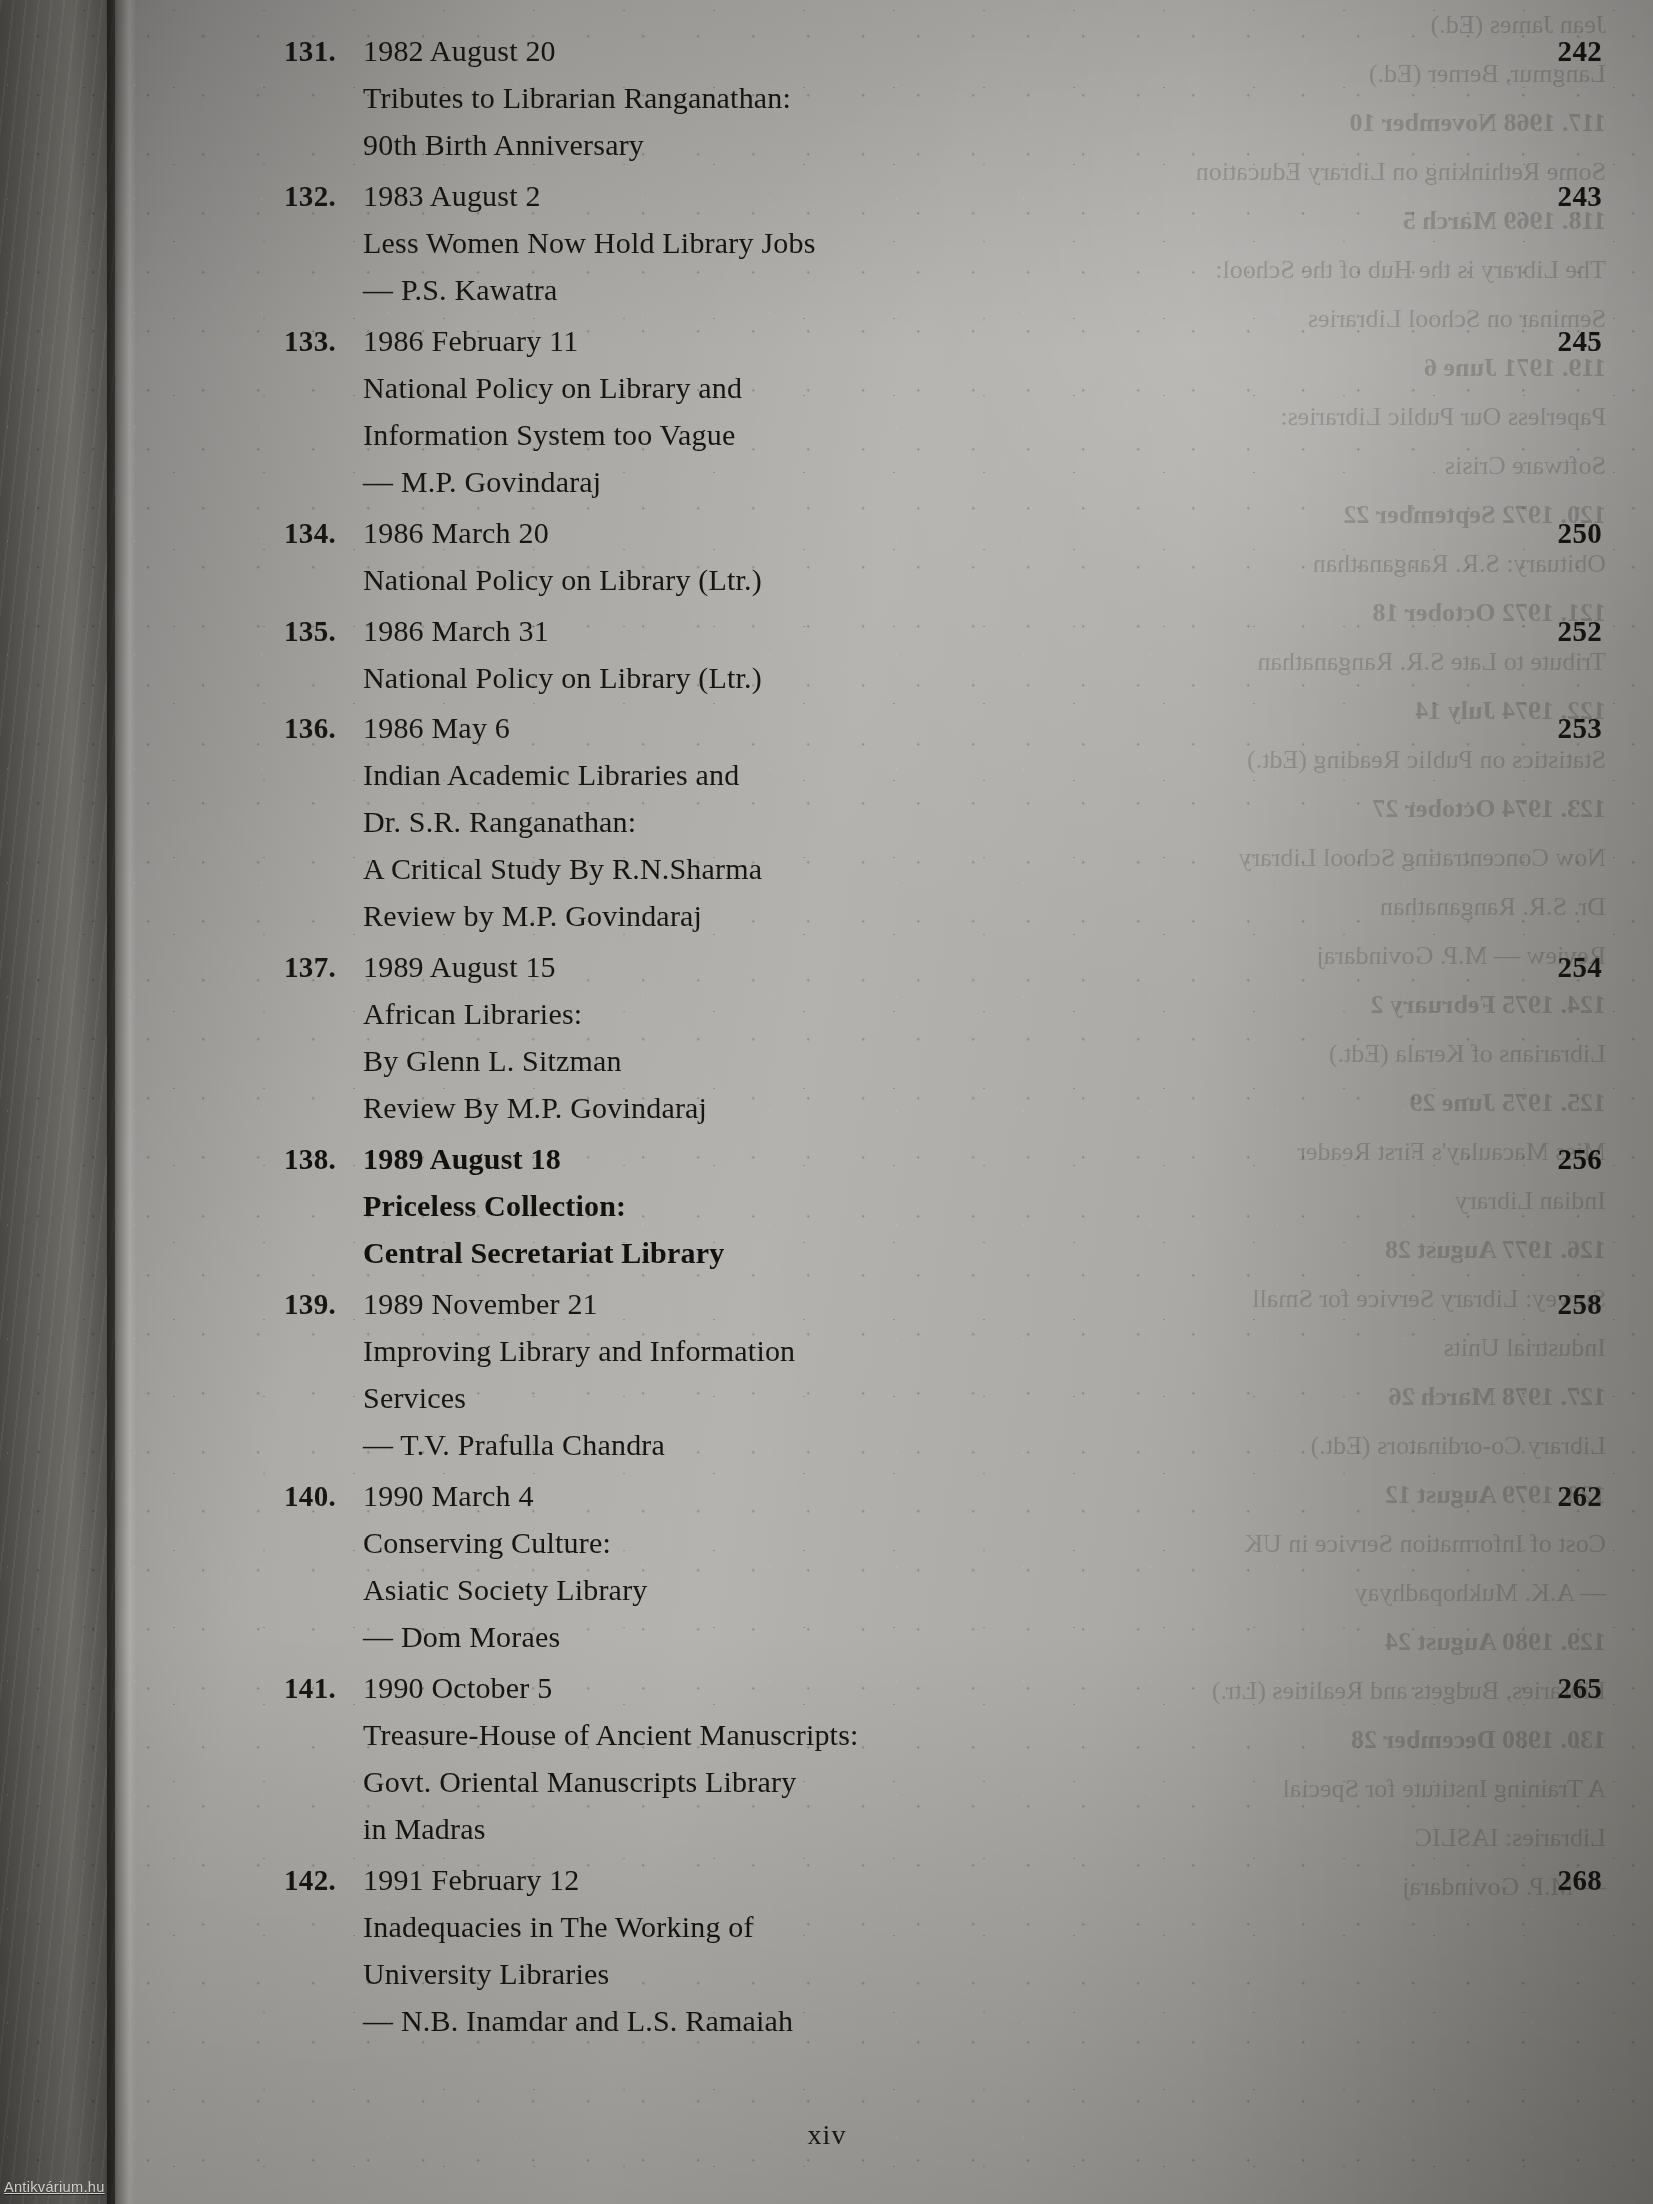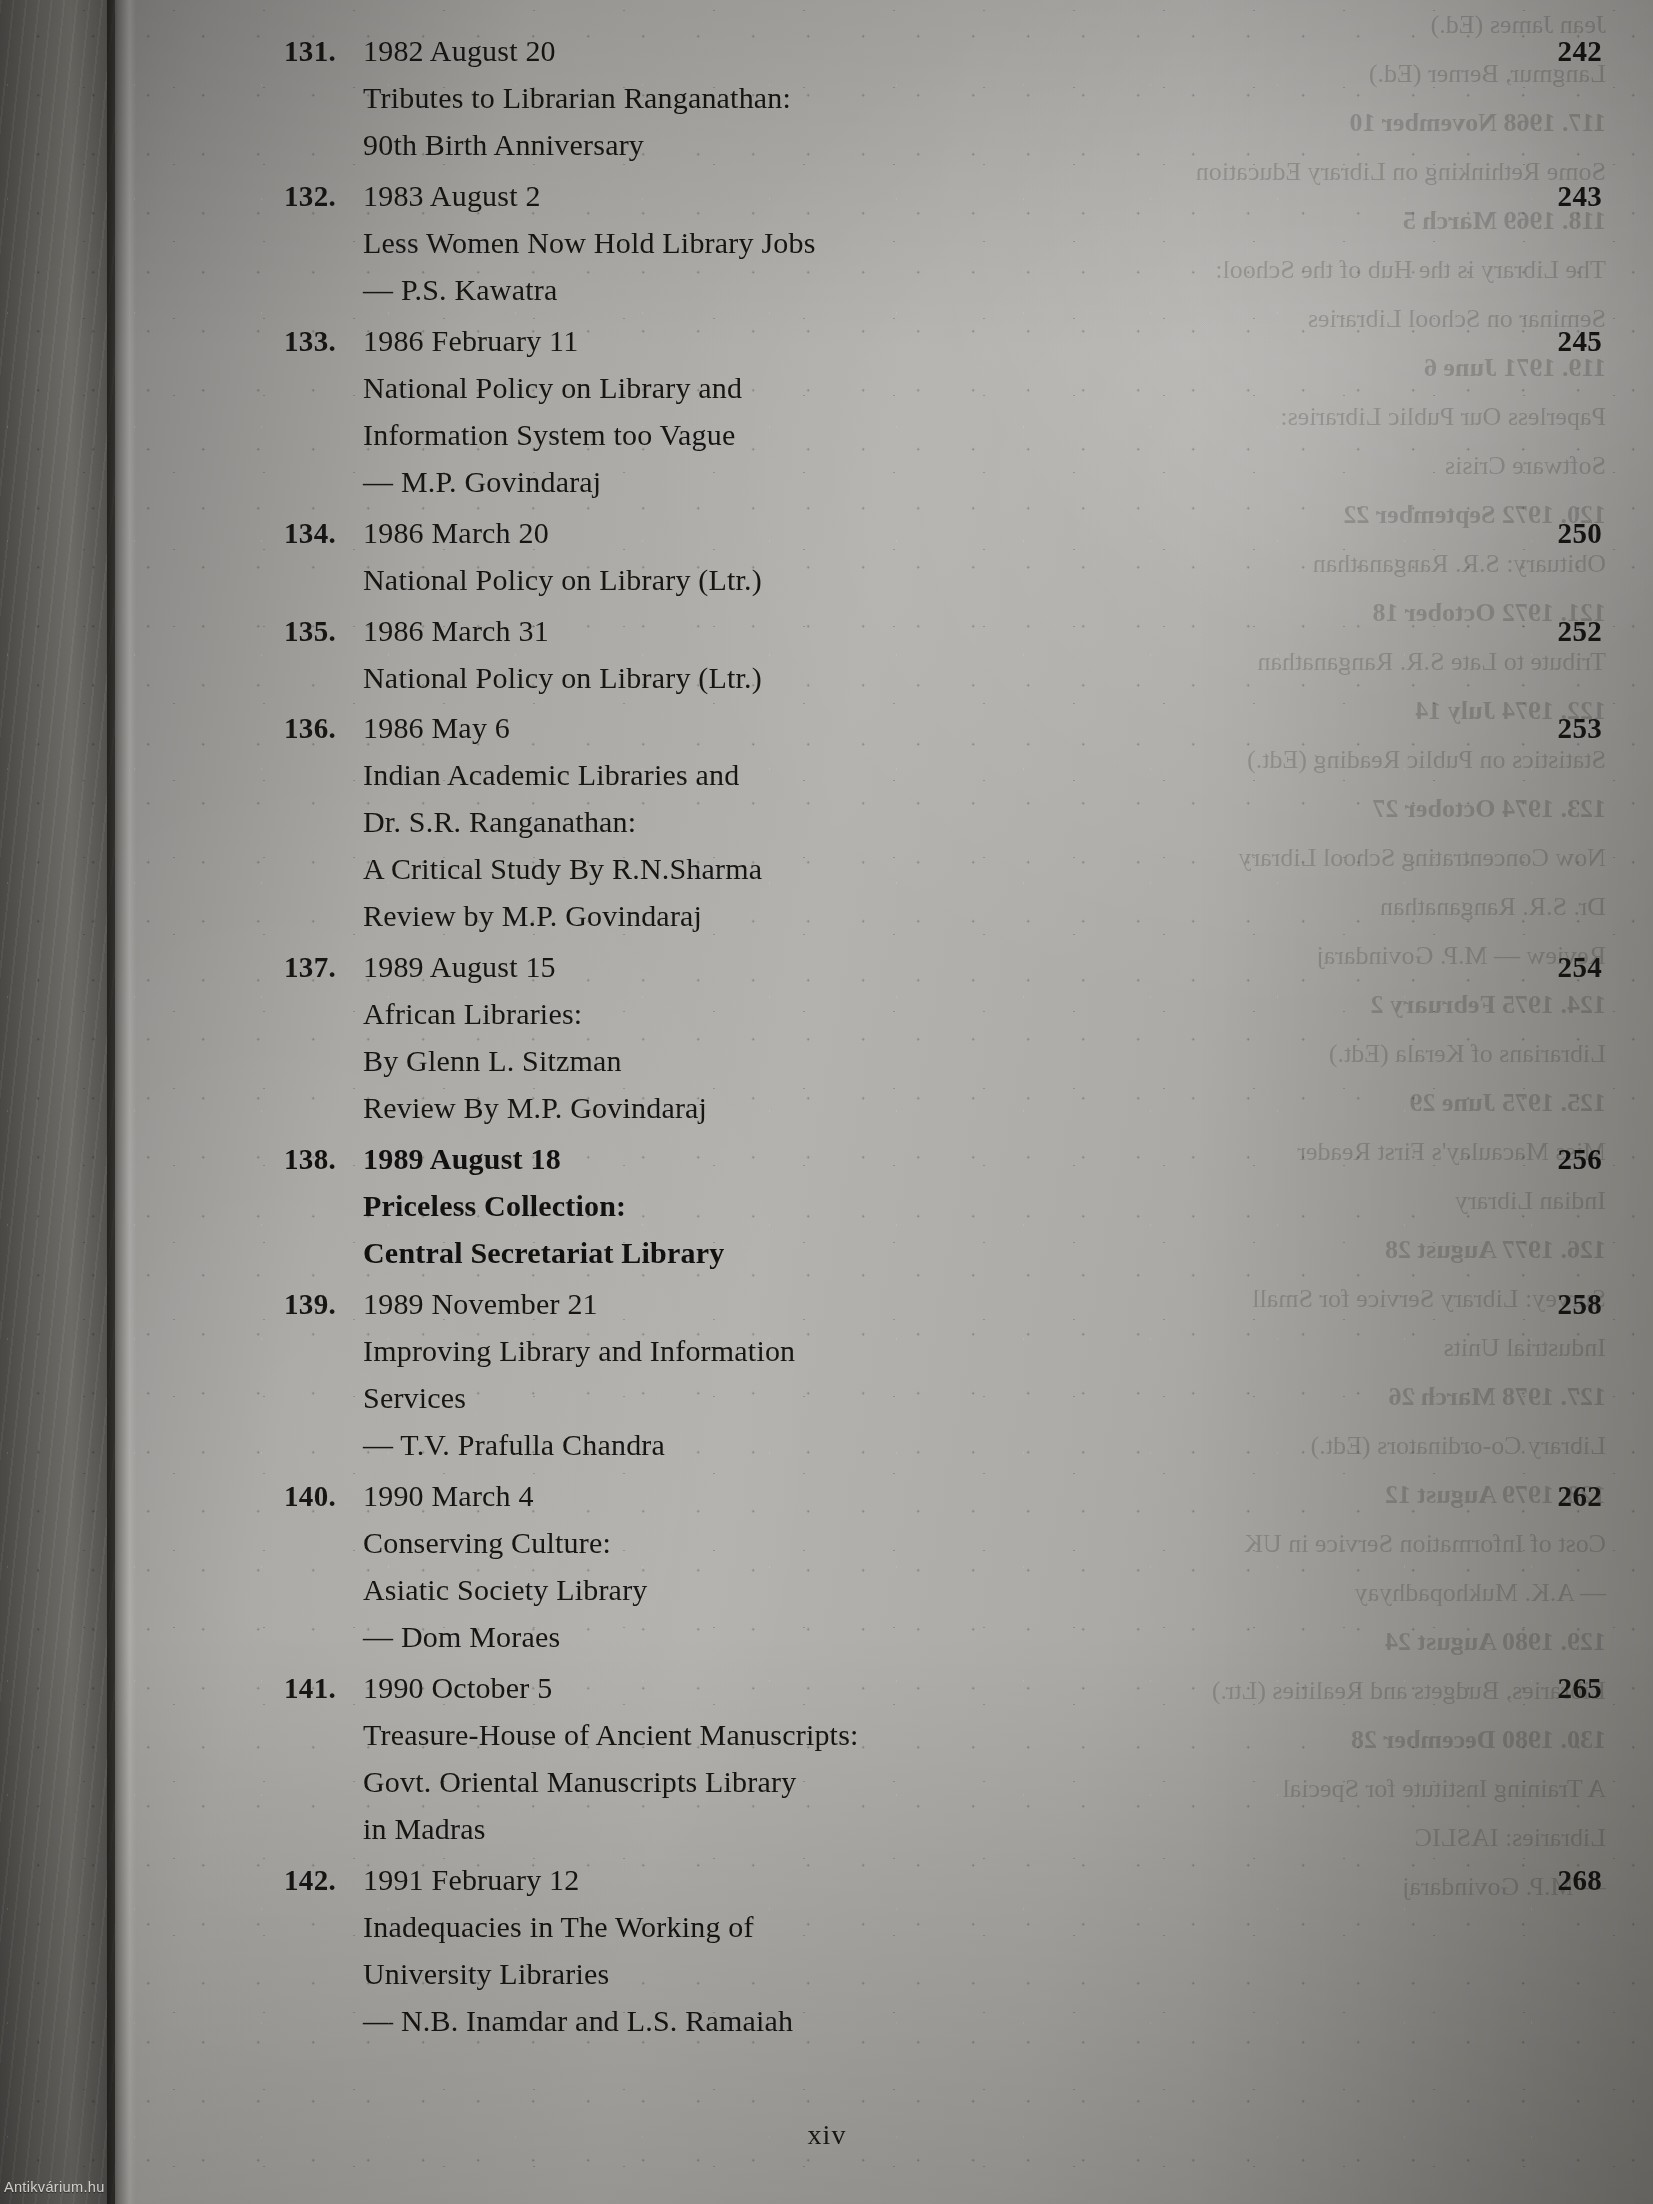--- a/index.html
+++ b/index.html
@@ -160,20 +160,21 @@
   #watermark {
     position: absolute;
     left: 3.9px;
     bottom: 9.7px;
     font-family: "Liberation Sans", sans-serif;
     font-size: 14.6px;
     color: #e8e6e2;
     opacity: .85;
     letter-spacing: 0.3px;
     text-shadow: 0 1px 1px rgba(0,0,0,.6);
+    text-decoration: underline;
   }
 
   
   #soft {
     position: absolute;
     right: 0; top: 0;
     width: 737px; height: 679px;
     background: radial-gradient(ellipse at 70% 30%, rgba(255,255,255,0.18), rgba(255,255,255,0) 70%);
     pointer-events: none;
   }

